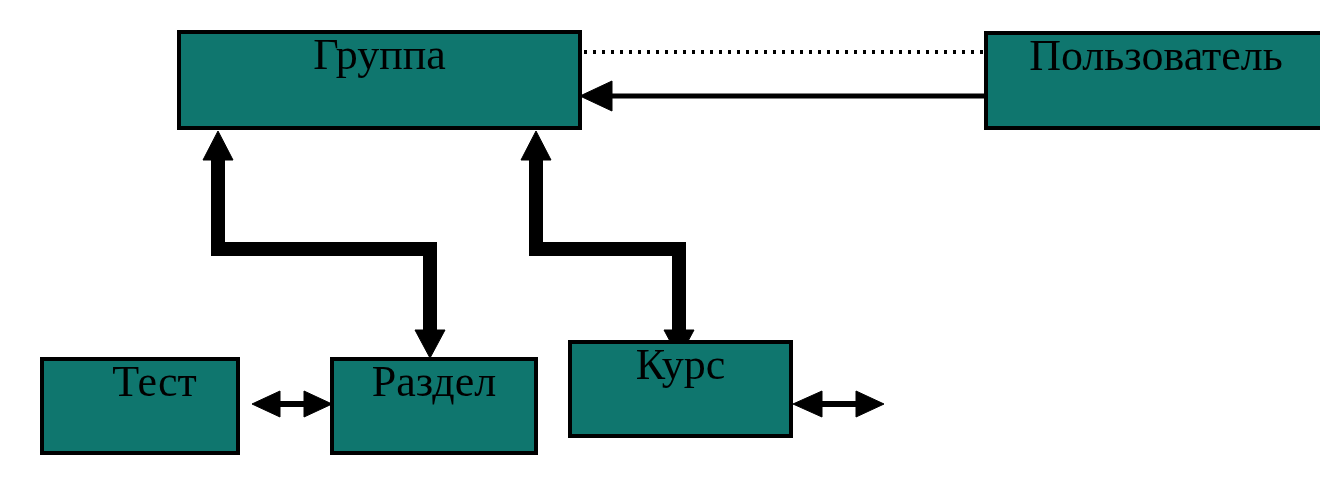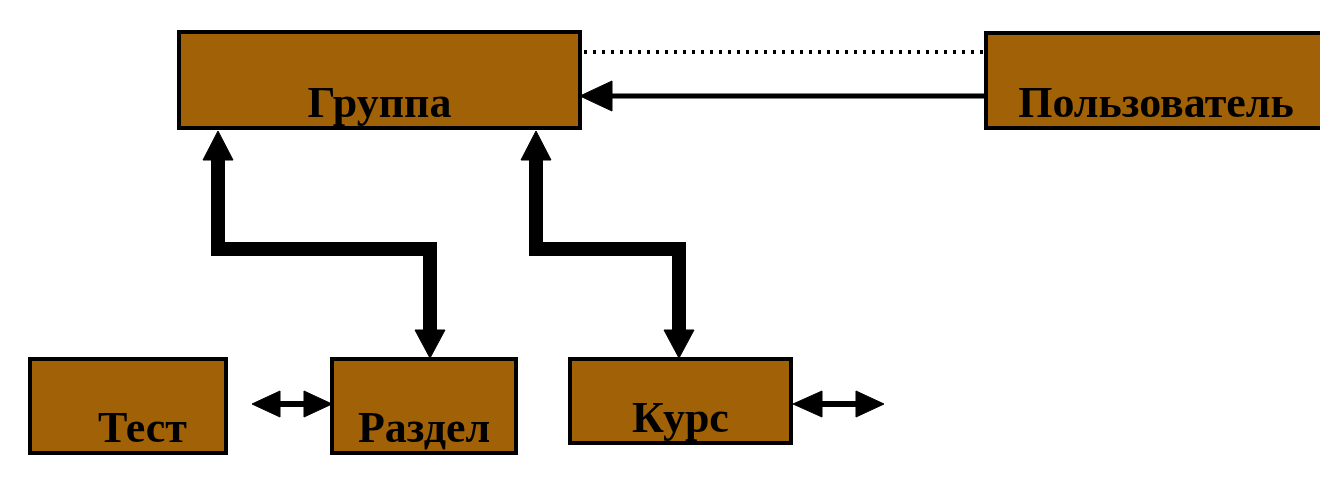--- a/index.html
+++ b/index.html
@@ -13,41 +13,40 @@
   #canvas {
     position: relative;
     width: 1320px;
     height: 490px;
     background: #ffffff;
     overflow: hidden;
   }
   .node {
     position: absolute;
     box-sizing: border-box;
-    background: #a16207;
+    background: #0f766e;
     border: 4px solid #000000;
     display: flex;
-    align-items: flex-end;
+    align-items: flex-start;
     justify-content: center;
     color: #000000;
     font-family: "Liberation Serif", serif;
     line-height: 1;
     white-space: nowrap;
-    font-weight: bold;
   }
   .node .label {
     font-size: 44px;
     letter-spacing: 0px;
     transform: translateY(-1px);
   }
   #node-gruppa   { left: 177px; top: 30px;  width: 405px; height: 100px; }
   #node-polz     { left: 984px; top: 31px;  width: 344px; height: 99px;  }
-  #node-test     { left: 28px;  top: 357px; width: 200px; height: 98px; padding-left: 29px;  }
-  #node-razdel   { left: 330px; top: 357px; width: 188px; height: 98px;  }
-  #node-kurs     { left: 568px; top: 357px; width: 225px; height: 88px;  }
+  #node-test     { left: 40px;  top: 357px; width: 200px; height: 98px; padding-left: 29px;  }
+  #node-razdel   { left: 330px; top: 357px; width: 208px; height: 98px;  }
+  #node-kurs     { left: 568px; top: 340px; width: 225px; height: 98px;  }
   #node-kniga    { left: 884px; top: 357px; width: 211px; height: 98px;  }
 
   .edge-svg {
     position: absolute;
     left: 0;
     top: 0;
     width: 1320px;
     height: 490px;
     pointer-events: none;
     overflow: visible;

